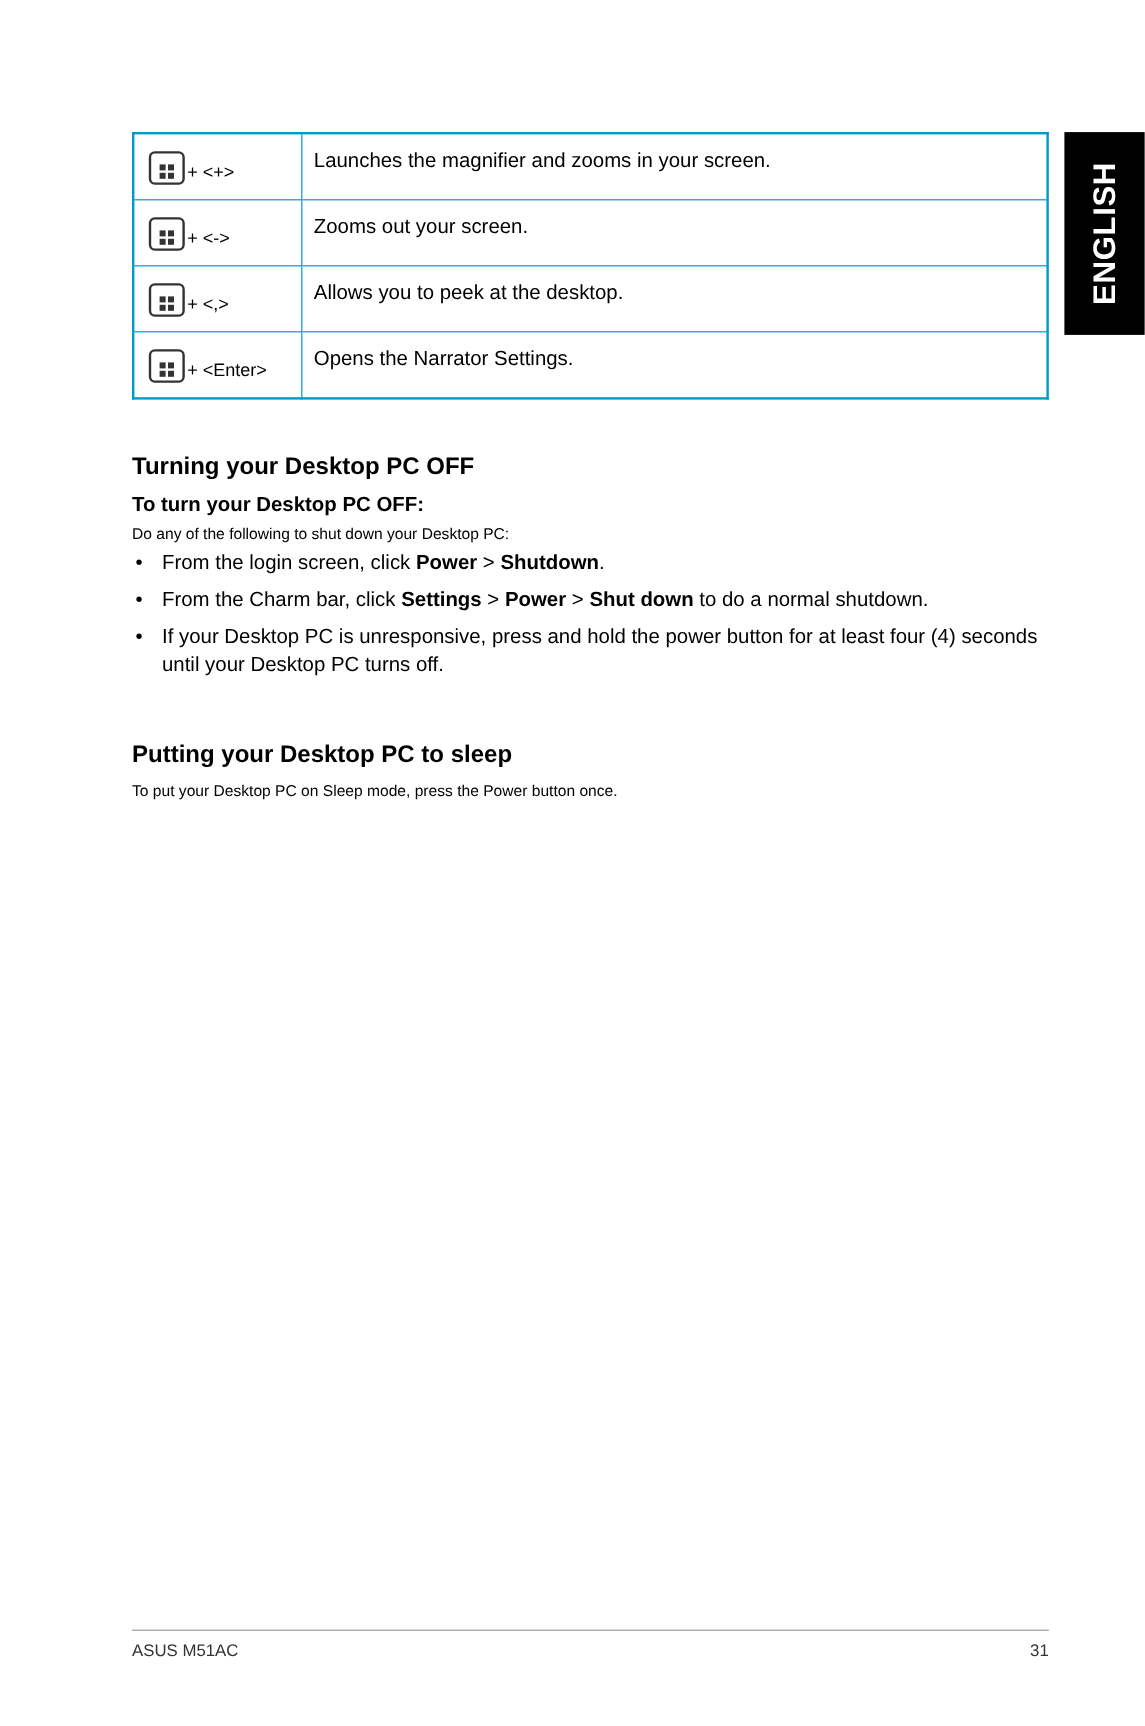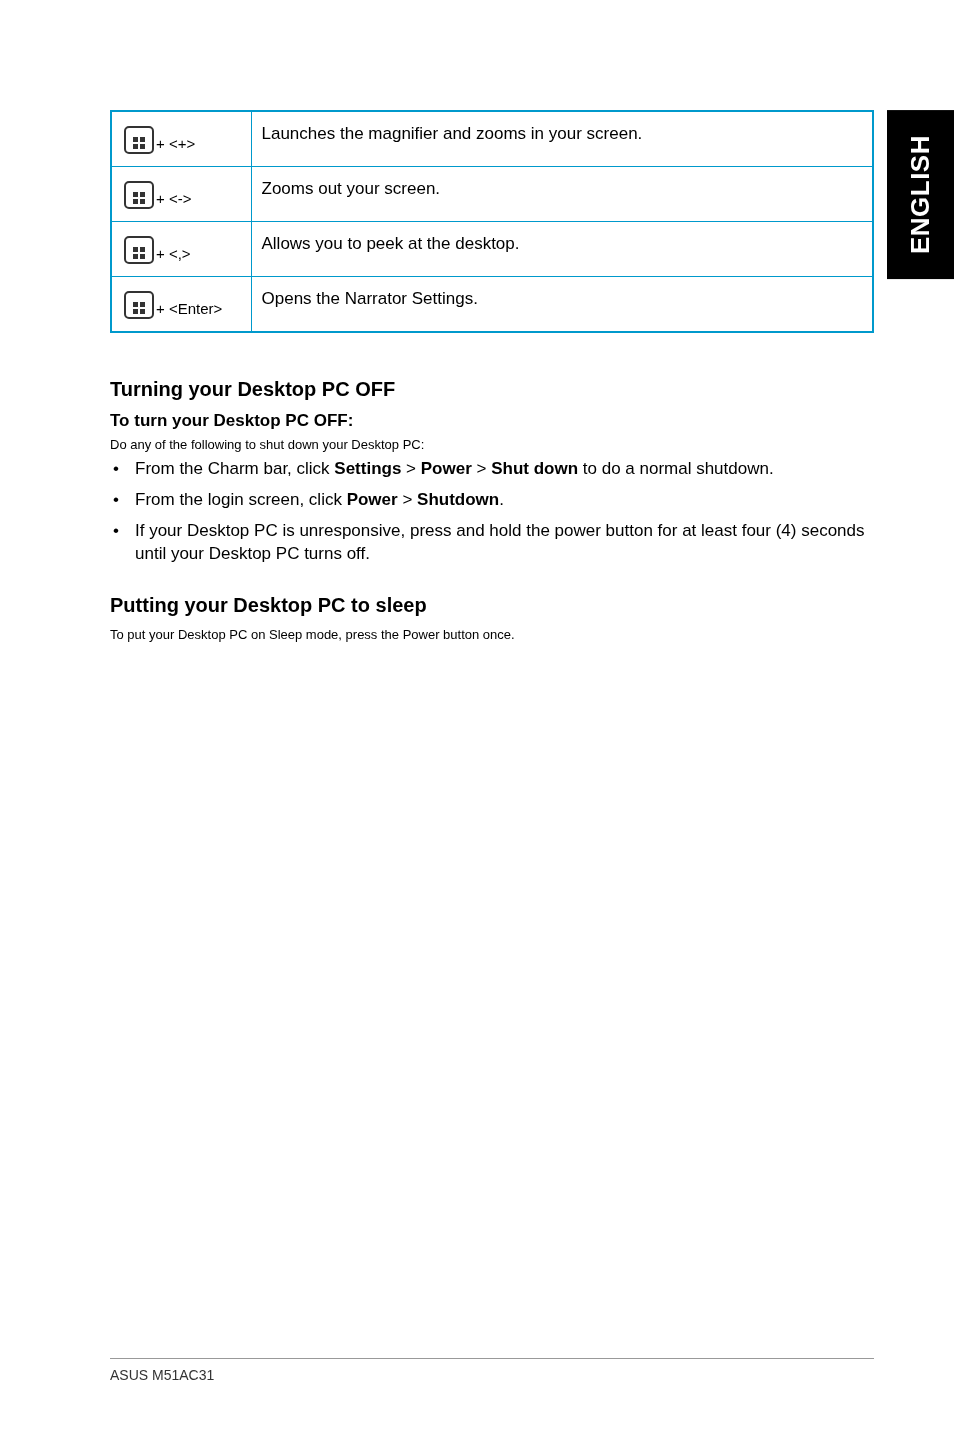--- a/index.html
+++ b/index.html
@@ -123,32 +123,32 @@
     }
     
     .bullet-list li::before {
       content: "•";
       position: absolute;
       left: -22px;
       top: 0;
     }
     
     .section-gap {
-      margin-top: 28px;
+      margin-top: 52px;
     }
     
     .footer {
       position: absolute;
       bottom: 55px;
       left: 110px;
       right: 80px;
       border-top: 1px solid #999;
       padding-top: 8px;
       display: flex;
-      justify-content: flex-start;
+      justify-content: space-between;
       font-size: 14px;
       color: #333;
     }
   </style>
 </head>
 <body>
 
 <div class="side-tab">ENGLISH</div>
 
 <div class="page-content">
@@ -180,24 +180,24 @@
         <td>Opens the Narrator Settings.</td>
       </tr>
     </tbody>
   </table>
 
   <h2>Turning your Desktop PC OFF</h2>
   <p class="subheading">To turn your Desktop PC OFF:</p>
   <p class="body-text">Do any of the following to shut down your Desktop PC:</p>
   <ul class="bullet-list">
     <li>
-      <span>From the Charm bar, click </span><b>Settings</b><span> &gt; </span><b>Power</b><span> &gt; </span><b>Shut down</b><span> to do a normal shutdown.</span>
+      <span>From the login screen, click </span><b>Power</b><span> &gt; </span><b>Shutdown</b><span>.</span>
     </li>
     <li>
-      <span>From the login screen, click </span><b>Power</b><span> &gt; </span><b>Shutdown</b><span>.</span>
+      <span>From the Charm bar, click </span><b>Settings</b><span> &gt; </span><b>Power</b><span> &gt; </span><b>Shut down</b><span> to do a normal shutdown.</span>
     </li>
     <li>
       <span>If your Desktop PC is unresponsive, press and hold the power  button for at least four (4) seconds until your Desktop PC turns off.</span>
     </li>
   </ul>
 
   <div class="section-gap">
     <h2>Putting your Desktop PC to sleep</h2>
     <p class="body-text">To put your Desktop PC on Sleep mode, press the Power button once.</p>
   </div>

